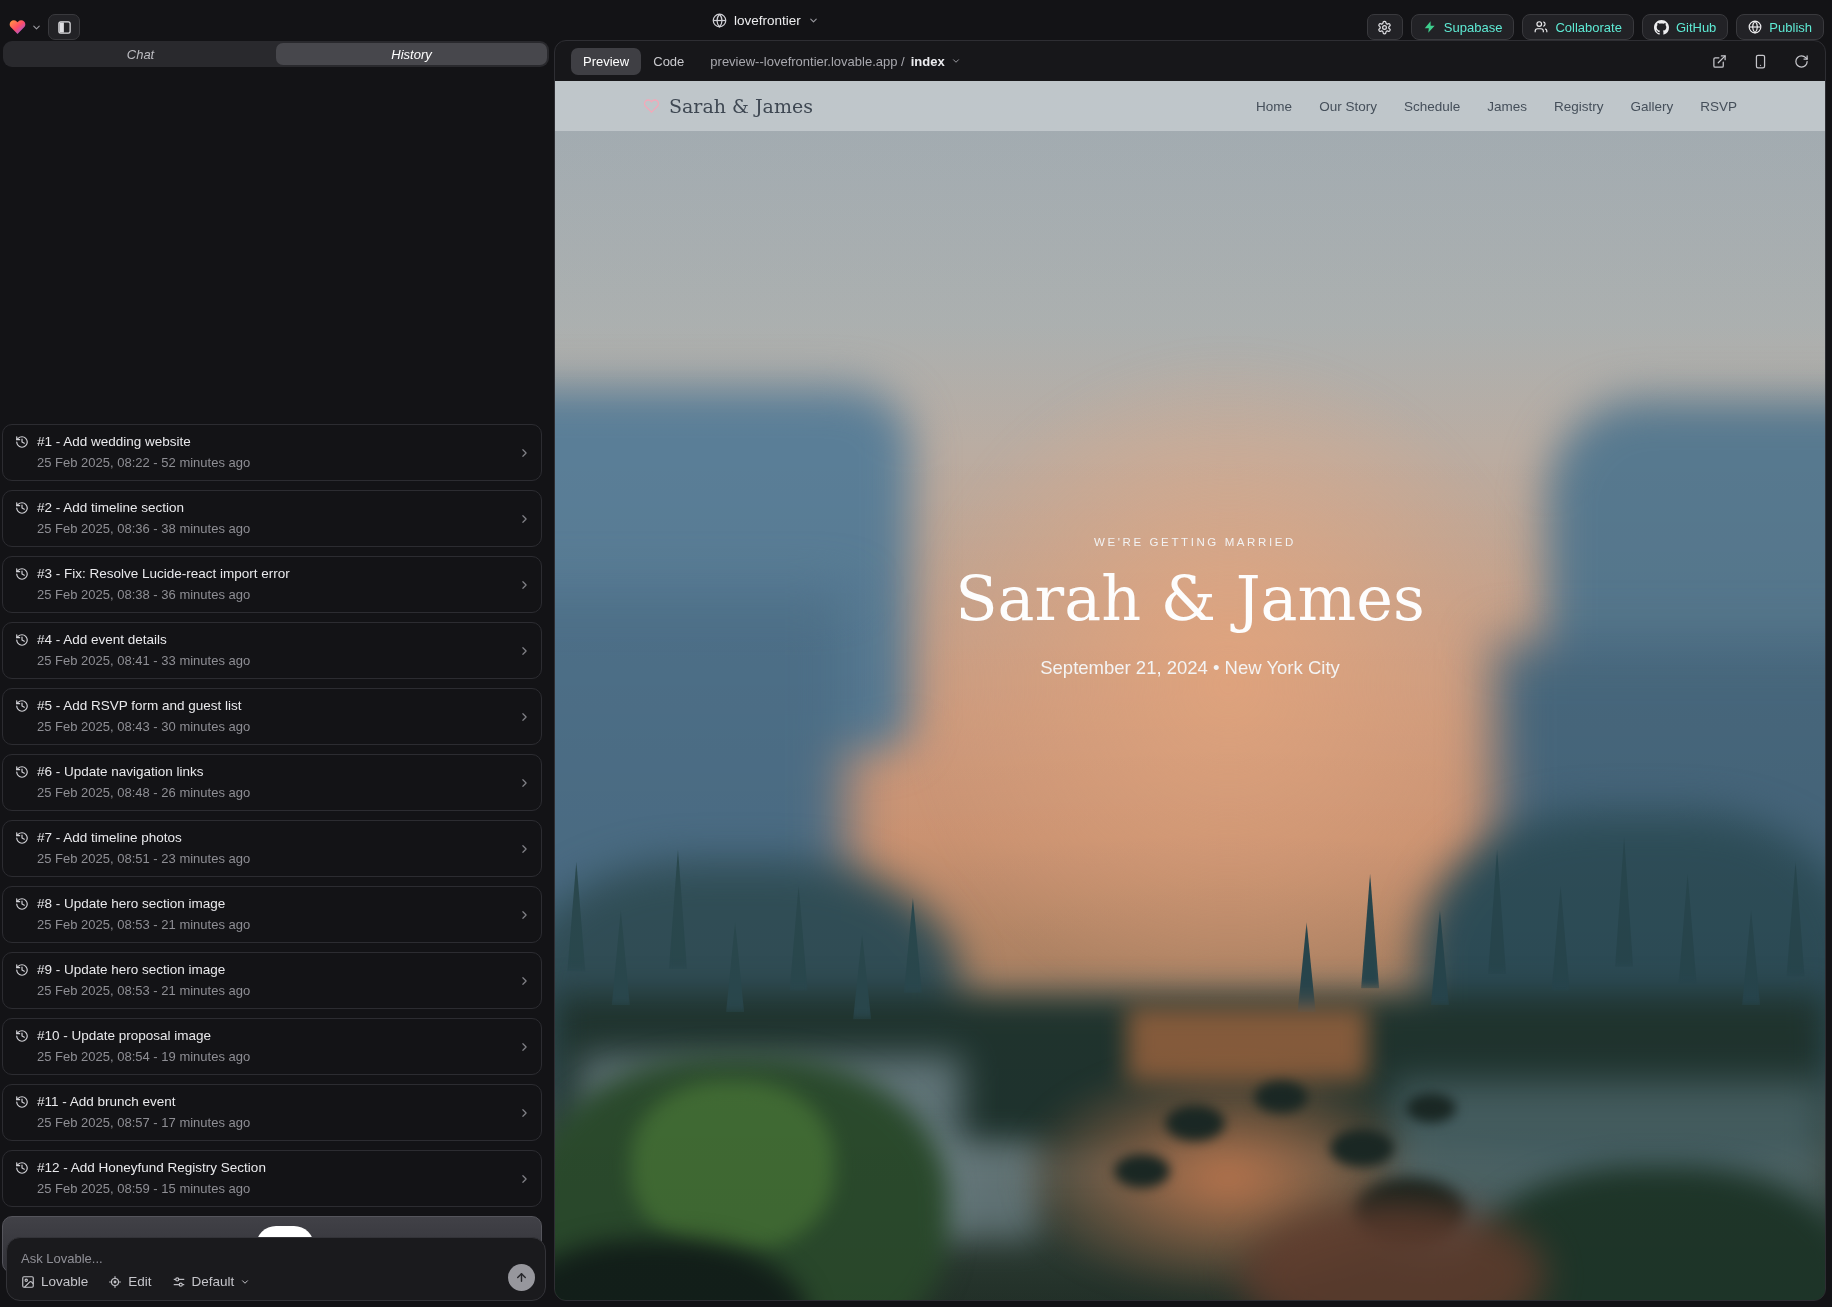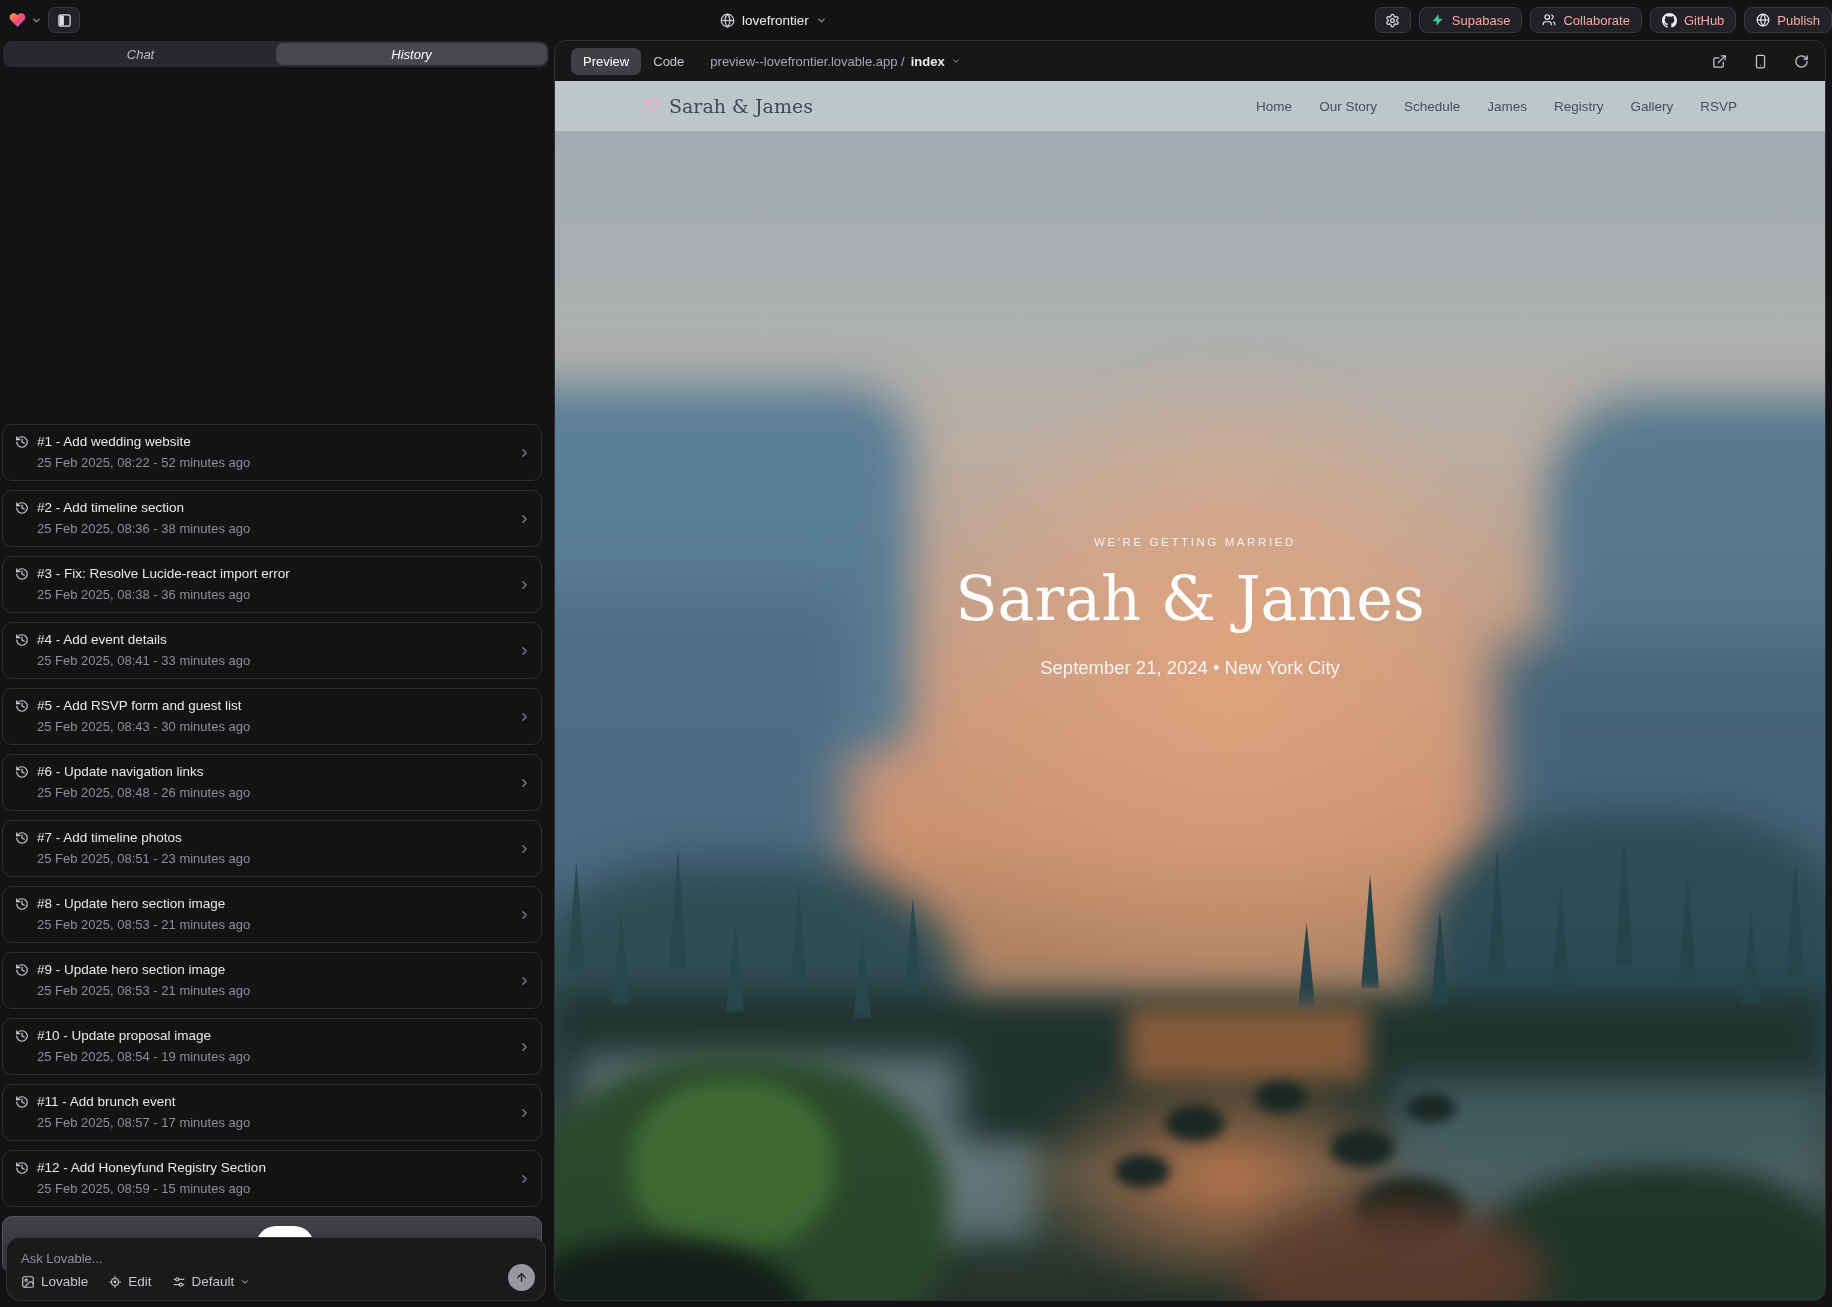--- a/index.html
+++ b/index.html
@@ -6,34 +6,34 @@
   html,body { width:1832px; height:1307px; overflow:hidden; }
   body {
     background:#131316;
     font-family:"Liberation Sans", sans-serif;
     color:#e8e8ea;
     position:relative;
   }
   svg { display:block; }
 
   
-  .topbar { height:40px; display:flex; align-items:center; padding:0 0; position:relative;margin-left:8px; }
+  .topbar { height:40px; display:flex; align-items:flex-end; padding:0 8px; position:relative; }
   .tb-left { display:flex; align-items:center; gap:6px; }
   .logo-btn { display:flex; align-items:center; gap:4px; }
   .icon-btn {
     width:32px; height:26px; border:1px solid #39393d; border-radius:7px;
     background:#222226; display:flex; align-items:center; justify-content:center; color:#dedee2;
   }
   .tb-center { position:absolute; left:712px; top:0; height:40px; display:flex; align-items:center; gap:7px; }
   .tb-center .proj { font-size:13.5px; color:#ededef; }
   .tb-right { margin-left:auto; display:flex; align-items:center; gap:8px; }
   .tb-btn {
     height:26px; display:flex; align-items:center; gap:7px; padding:0 11px;
     border:1px solid #39393d; border-radius:8px; background:#222226;
-    font-size:13px; color:#fca5a5;
+    font-size:13px; color:#5eead4;
   }
 
   
   .main { display:flex; height:1267px; }
 
   
   .left-panel { width:552px; position:relative; flex:none; }
   .tabs { margin:1px 3px 0; height:26px; display:flex; background:#29292d; border-radius:9px; padding:2px; }
   .tab { flex:1; display:flex; align-items:center; justify-content:center; font-size:13px; color:#bcbcc1; border-radius:7px;font-style:italic; }
   .tab.active { background:#47474c; color:#ffffff; }

